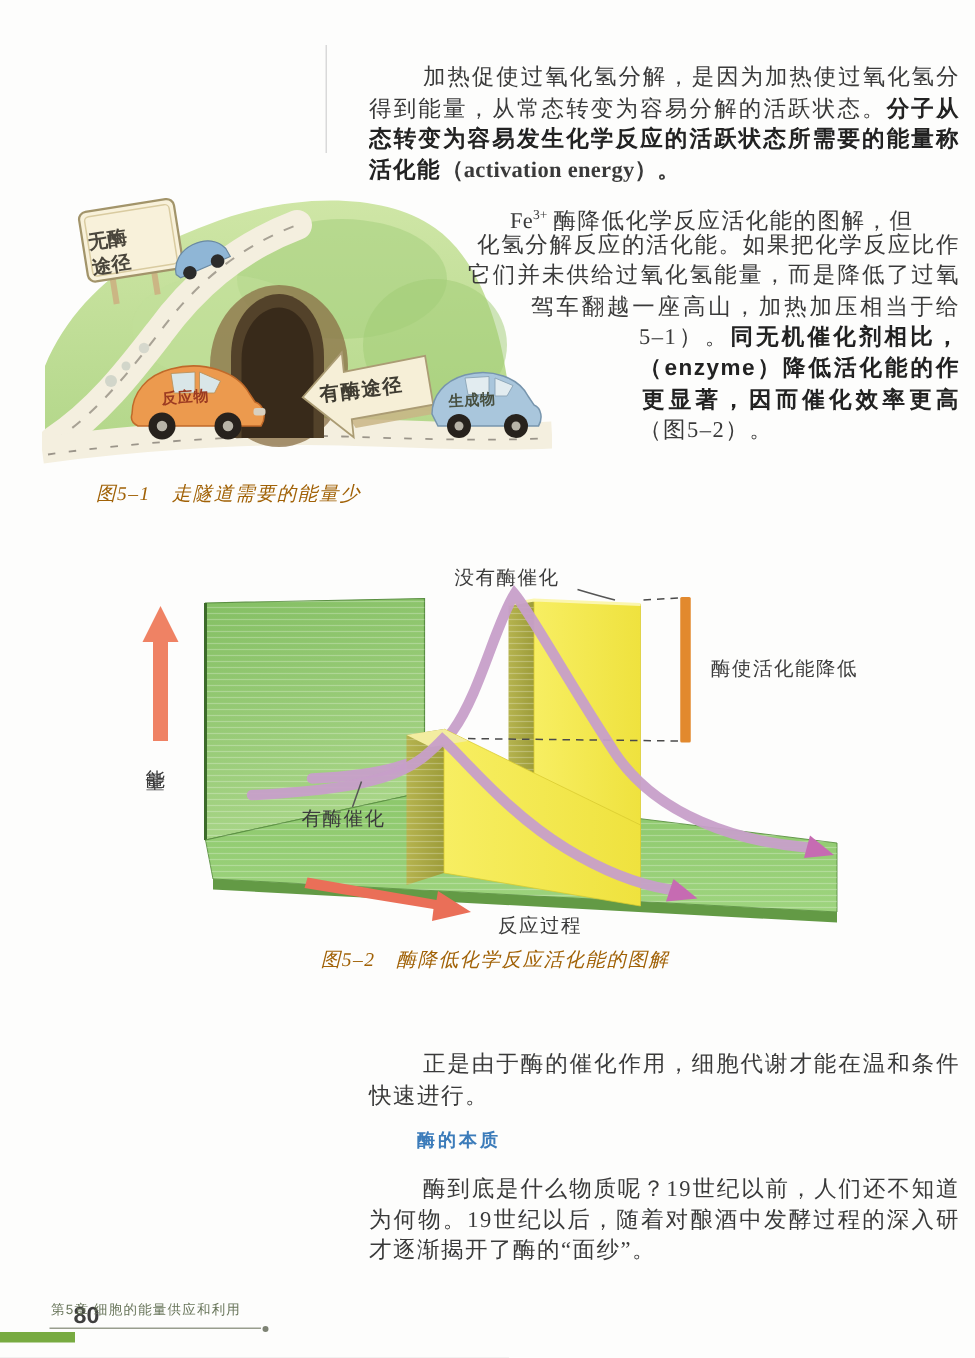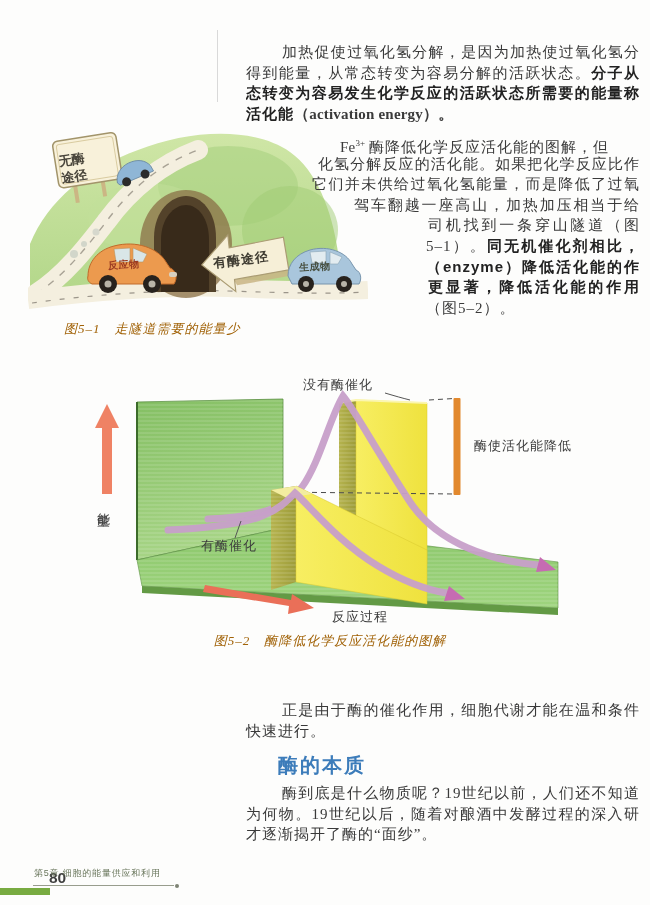--- a/index.html
+++ b/index.html
@@ -11,21 +11,21 @@
   .tl{font-size:15px;line-height:20.6px;height:20.6px;letter-spacing:1px;
       color:#3a3a3a;white-space:nowrap;}
   .jl{text-align:justify;text-align-last:justify;text-justify:inter-character;white-space:normal;overflow:hidden;}
   .b{font-weight:bold;color:#222;font-family:"Liberation Sans","DejaVu Sans",sans-serif;}
   sup.s{font-size:9px;letter-spacing:0;}
   .lat{letter-spacing:0.2px;}
   
   .cap{position:absolute;font-size:13px;color:#a16207;letter-spacing:1px;white-space:nowrap;
        font-family:"Liberation Serif","DejaVu Serif",serif;font-style:italic;}
   .flab{position:absolute;font-size:13px;color:#3c3c3c;letter-spacing:1px;white-space:nowrap;}
-  .heading{position:absolute;left:278px;top:752px;font-size:20px;font-weight:bold;color:#3c7cba;
+  .heading{position:absolute;left:278px;top:752px;font-size:12px;font-weight:bold;color:#3c7cba;
            letter-spacing:2px;font-family:"Liberation Sans","DejaVu Sans",sans-serif;}
   .rule-v{position:absolute;left:217px;top:30px;width:1px;height:72px;background:#d9d9d9;}
   
   .sign1{position:absolute;left:57px;top:151px;width:32px;font-size:13px;line-height:17px;
          color:#4a463c;font-weight:bold;transform:rotate(-9deg);text-align:center;
          font-family:"Liberation Sans","DejaVu Sans",sans-serif;}
   .sign2{position:absolute;left:213px;top:251px;font-size:13px;color:#3f3c32;font-weight:bold;
          transform:rotate(-7deg);letter-spacing:1px;white-space:nowrap;
          font-family:"Liberation Sans","DejaVu Sans",sans-serif;}
   .carlab1{position:absolute;left:108px;top:258px;font-size:10px;color:#9c3b22;font-weight:bold;
@@ -128,24 +128,23 @@
   <div class="sign2">有酶途径</div>
   <div class="carlab1">反应物</div>
   <div class="carlab2">生成物</div>
   <div class="cap" style="left:64px;top:320px;">图5–1　走隧道需要的能量少</div>
 
   <div class="col" style="top:133px;">
     <div class="tl" style="margin-left:94px;"><span class="lat">Fe</span><sup class="s">3+</sup> <span>酶降低化学反应活化能的图解，但</span></div>
     <div class="tl jl" style="margin-left:72px;width:322px;"><span>化氢分解反应的活化能。如果把化学反应比作</span></div>
     <div class="tl jl" style="margin-left:66px;width:328px;"><span>它们并未供给过氧化氢能量，而是降低了过氧</span></div>
     <div class="tl jl" style="margin-left:108px;width:286px;"><span>驾车翻越一座高山，加热加压相当于给汽</span></div>
-    <div class="tl jl" style="margin-left:182px;width:212px;"><span>司机找到一条穿山隧道（图</span></div>
     <div class="tl jl" style="margin-left:180px;width:214px;"><span>5–1）。</span><span class="b">同无机催化剂相比，酶</span></div>
     <div class="tl jl b" style="margin-left:180px;width:214px;"><span>（enzyme）降低活化能的作用</span></div>
-    <div class="tl jl b" style="margin-left:182px;width:212px;"><span>更显著，降低活化能的作用</span></div>
+    <div class="tl jl b" style="margin-left:182px;width:212px;"><span>更显著，因而催化效率更高</span></div>
     <div class="tl" style="margin-left:180px;"><span>（图5–2）。</span></div>
   </div>
 
   <svg class="abs" style="left:80px;top:372px;" width="500" height="262" viewBox="0 0 500 262">
     <defs>
       <linearGradient id="gWall" x1="0" y1="0" x2="0.25" y2="1">
         <stop offset="0" stop-color="#84bf63"></stop>
           <stop offset="1" stop-color="#a8d587"></stop>
       </linearGradient>
       <linearGradient id="gFloor" x1="0" y1="0" x2="0" y2="1">

